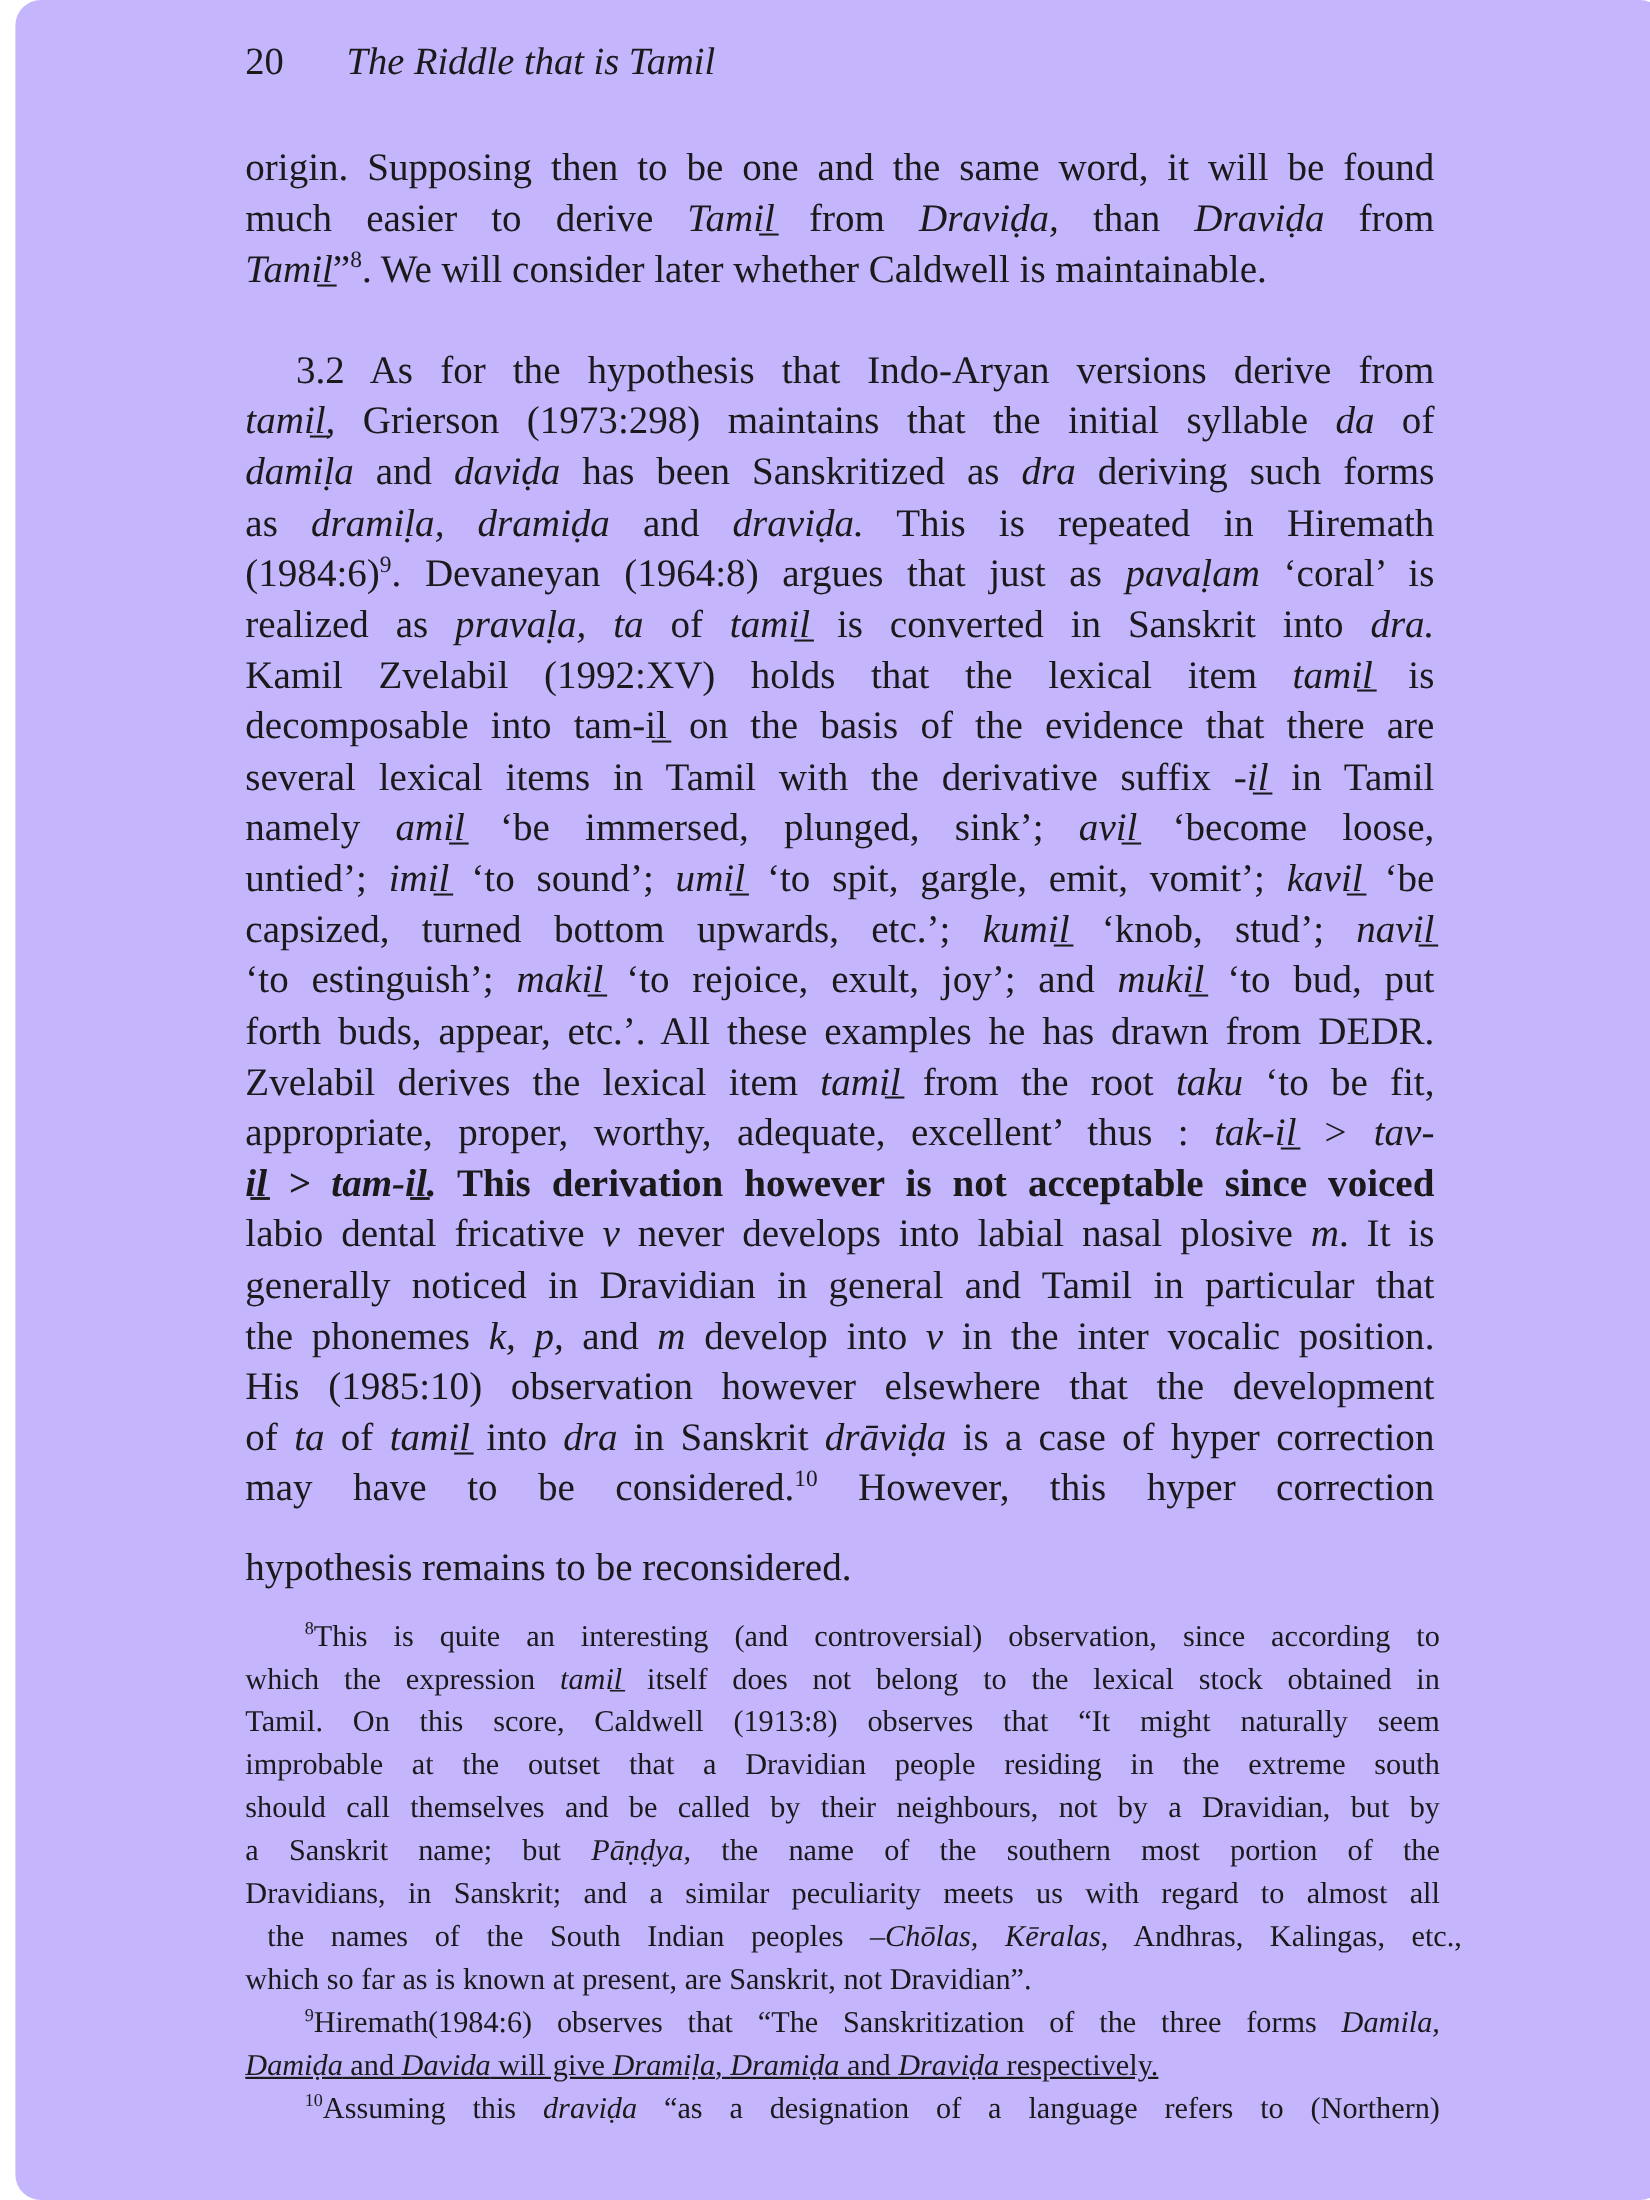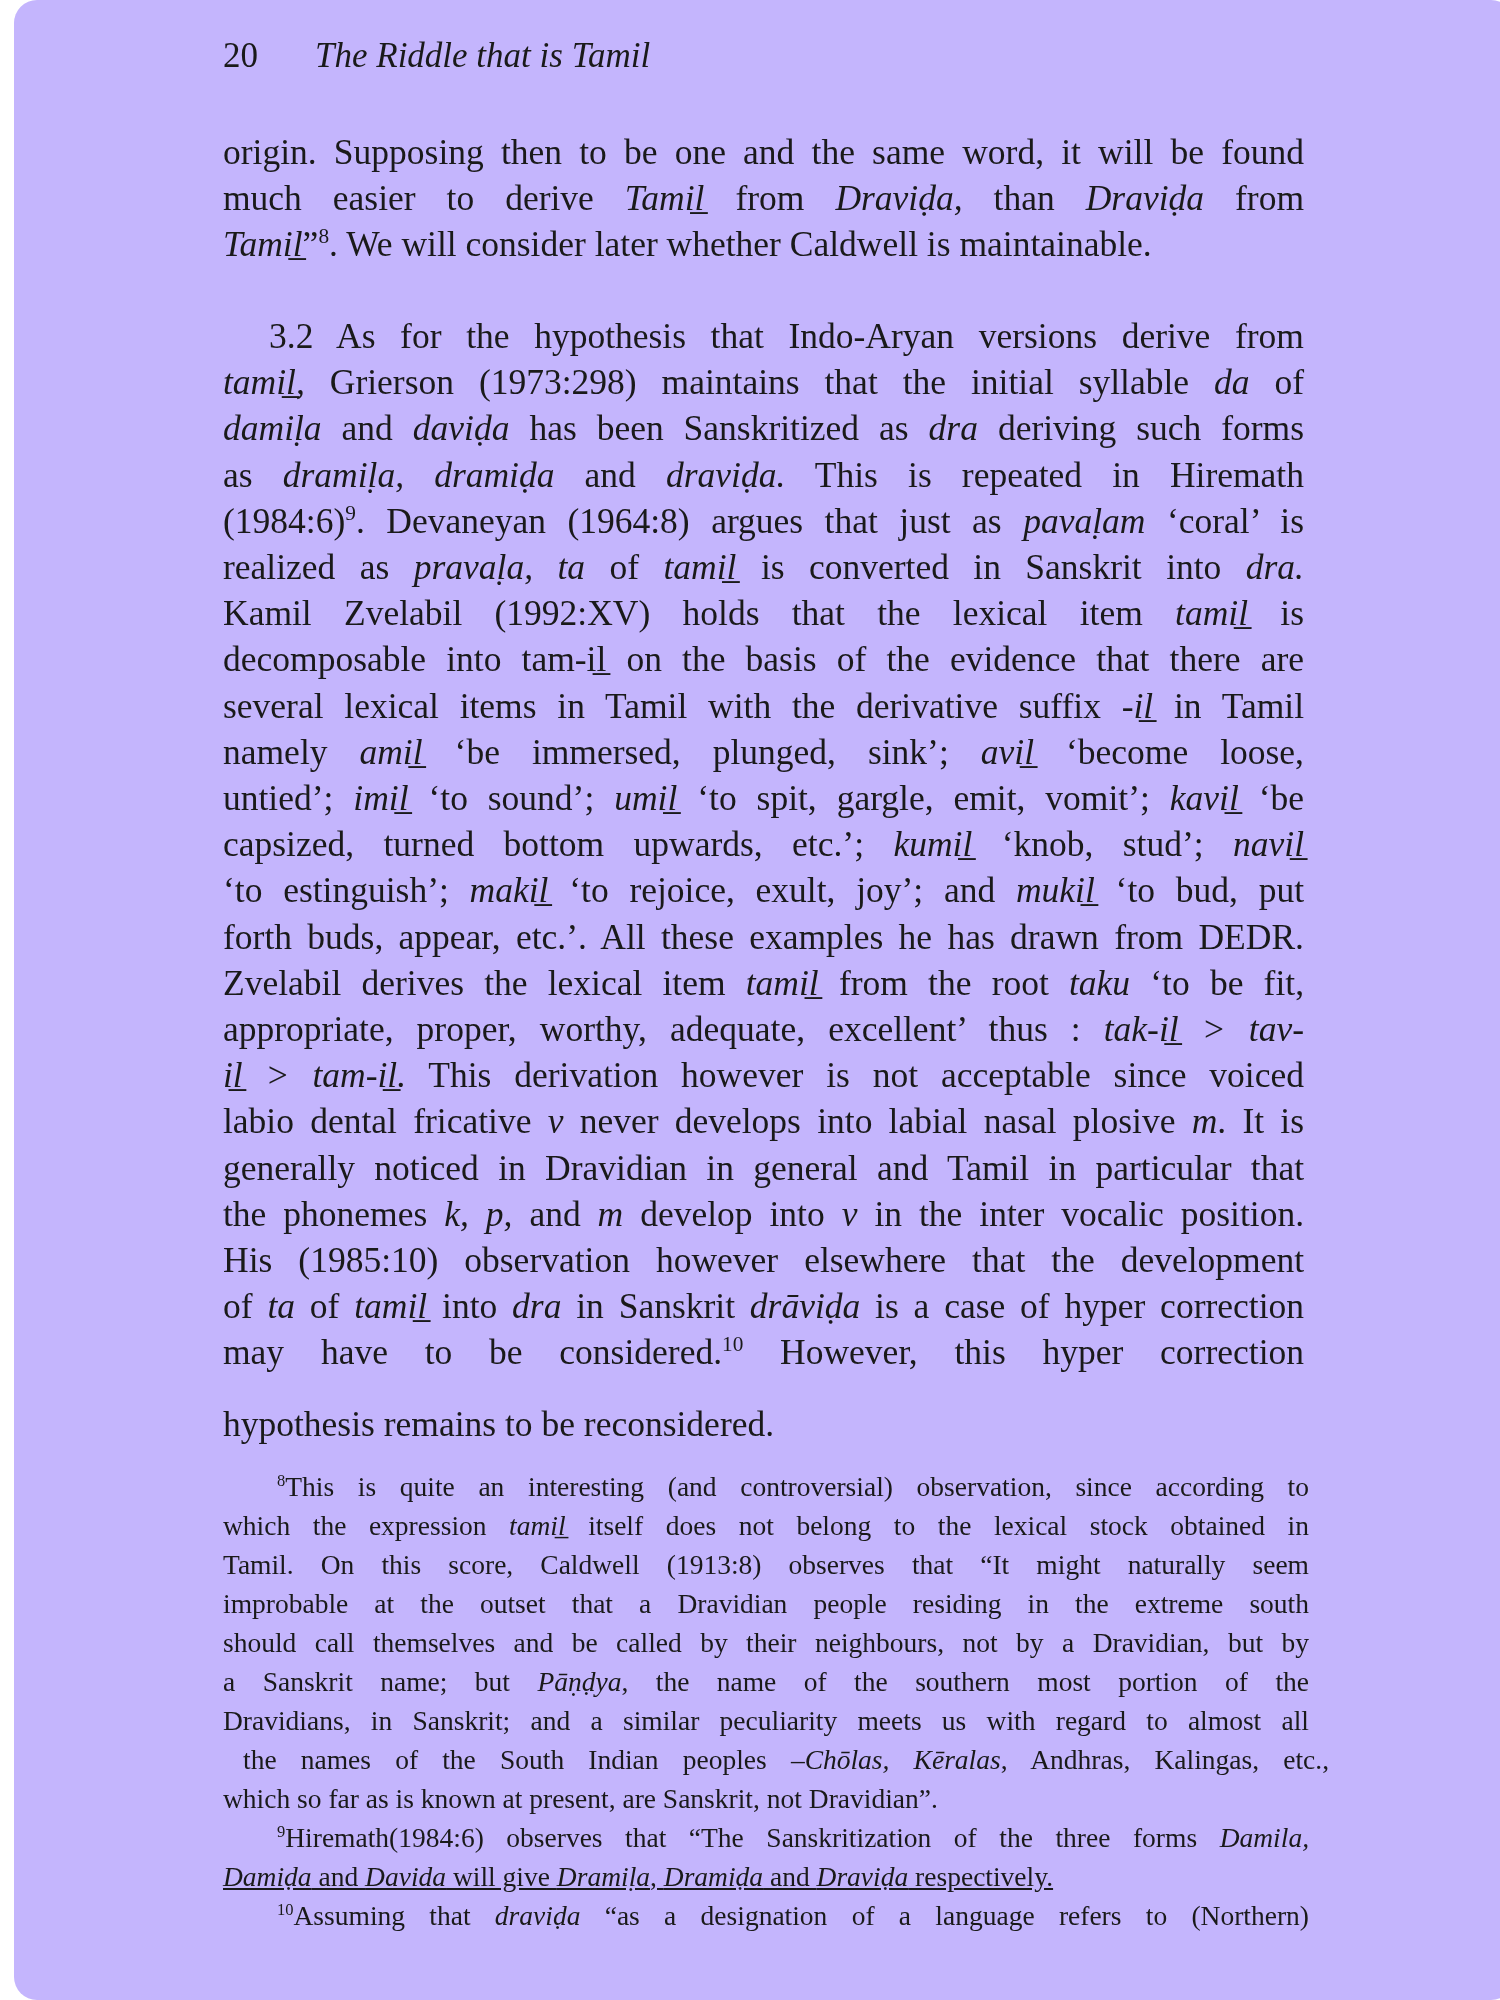--- a/index.html
+++ b/index.html
@@ -42,21 +42,21 @@
         <div class="line" style="top: 590.2px;"><span>Kamil Zvelabil (1992:XV) holds that the lexical item </span><span class="i">tamil̲</span><span> is</span></div>
         <div class="line" style="top: 636.4px;"><span>decomposable into tam-il̲ on the basis of the evidence that there are</span></div>
         <div class="line" style="top: 682.6px;"><span>several lexical items in Tamil with the derivative  suffix </span><span class="i">-il̲</span><span> in Tamil</span></div>
         <div class="line" style="top: 728.8px;"><span>namely  </span><span class="i">amil̲</span><span> ‘be immersed, plunged, sink’; </span><span class="i">avil̲</span><span> ‘become loose,</span></div>
         <div class="line" style="top: 775px;"><span>untied’; </span><span class="i">imil̲</span><span> ‘to sound’; </span><span class="i">umil̲</span><span> ‘to spit, gargle, emit, vomit’; </span><span class="i">kavil̲</span><span> ‘be</span></div>
         <div class="line" style="top: 821.2px;"><span>capsized, turned bottom upwards, etc.’; </span><span class="i">kumil̲</span><span> ‘knob, stud’; </span><span class="i">navil̲</span></div>
         <div class="line" style="top: 867.4px;"><span>‘to estinguish’; </span><span class="i">makil̲</span><span> ‘to rejoice, exult, joy’; and </span><span class="i">mukil̲</span><span> ‘to bud, put</span></div>
         <div class="line" style="top: 913.6px;"><span>forth buds, appear, etc.’. All these examples he has drawn from DEDR.</span></div>
         <div class="line" style="top: 959.8px;"><span>Zvelabil derives the lexical item </span><span class="i">tamil̲</span><span> from the root </span><span class="i">taku</span><span> ‘to be fit,</span></div>
         <div class="line" style="top: 1006px;"><span>appropriate, proper, worthy, adequate, excellent’ thus : </span><span class="i">tak-il̲ &gt; tav-</span></div>
-        <div class="line" style="top: 1052.2px;"><span class="i">il̲ &gt; tam-il̲.</span><span> This derivation however is not acceptable since voiced</span></div>
+        <div class="line" style="top: 1052.2px; font-weight: bold;"><span class="i">il̲ &gt; tam-il̲.</span><span> This derivation however is not acceptable since voiced</span></div>
         <div class="line" style="top: 1098.4px;"><span>labio dental fricative </span><span class="i">v</span><span> never develops into labial nasal plosive </span><span class="i">m</span><span>. It is</span></div>
         <div class="line" style="top: 1144.6px;"><span>generally noticed in Dravidian in general and Tamil in particular that</span></div>
         <div class="line" style="top: 1190.8px;"><span>the phonemes </span><span class="i">k, p,</span><span> and </span><span class="i">m</span><span> develop into </span><span class="i">v</span><span> in the inter vocalic position.</span></div>
         <div class="line" style="top: 1237px;"><span>His (1985:10) observation however elsewhere that the development</span></div>
         <div class="line" style="top: 1283.2px;"><span>of </span><span class="i">ta</span><span> of </span><span class="i">tamil̲</span><span> into </span><span class="i">dra</span><span> in Sanskrit </span><span class="i">drāviḍa</span><span> is a case of hyper correction</span></div>
         <div class="line" style="top: 1329.4px;"><span>may have to be considered.</span><sup>10</sup><span> However, this hyper correction</span></div>
         <div class="line last" style="top: 1375.6px; margin-top: 25px;"><span>hypothesis remains to be reconsidered.</span></div>
       </div>
     </div>
   <div class="notes" id="notes" style="top: 0px;">
@@ -69,16 +69,16 @@
         <div class="line" style="top: 1662px;"><span>a Sanskrit name; but </span><span class="i">Pāṇḍya</span><span>, the name of the southern most portion of the</span></div>
         <div class="line" style="top: 1701px;"><span>Dravidians, in Sanskrit; and a similar peculiarity meets us with regard to almost all</span></div>
         <div class="line" style="top: 1740px; margin-left: 20px;"><span>the names of the South Indian peoples –</span><span class="i">Chōlas, Kēralas</span><span>, Andhras, Kalingas, etc.,</span></div>
         <div class="line last" style="top: 1779px;"><span>which so far as is known at present, are Sanskrit, not Dravidian”.</span></div>
       </div>
       <div>
         <div class="line indent" style="top: 1818px;"><sup>9</sup><span>Hiremath(1984:6) observes that “The Sanskritization of the three forms </span><span class="i">Damila,</span></div>
         <div class="line last" style="top: 1857px; text-decoration: underline;"><span class="i">Damiḍa</span><span> and </span><span class="i">Davida</span><span> will give </span><span class="i">Dramiḷa</span><span>, </span><span class="i">Dramiḍa</span><span> and </span><span class="i">Draviḍa</span><span> respectively.</span></div>
       </div>
       <div>
-        <div class="line indent" style="top: 1896px;"><sup>10</sup><span>Assuming that </span><span class="i">draviḍa</span><span> “as a designation of a language refers to (Northern)</span></div>
+        <div class="line indent" style="top: 1896px;"><sup>10</sup><span>Assuming this </span><span class="i">draviḍa</span><span> “as a designation of a language refers to (Northern)</span></div>
       </div>
     </div>
 </div>
 
 </body></html>

